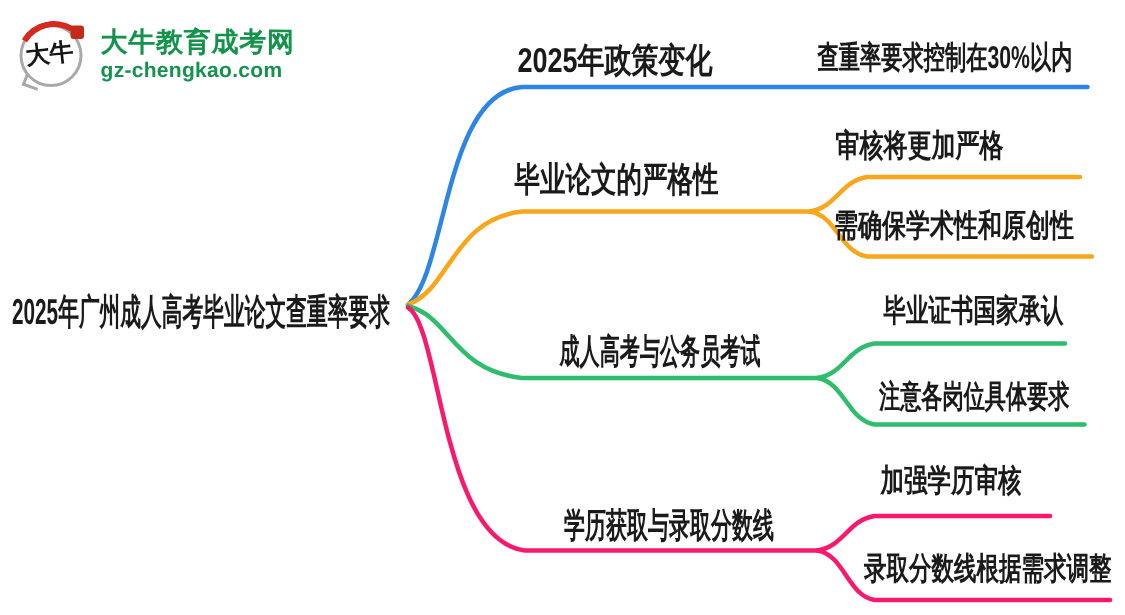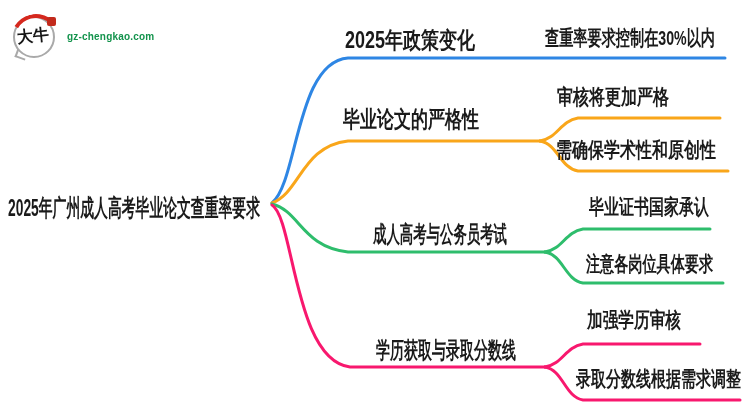--- a/index.html
+++ b/index.html
@@ -14,21 +14,21 @@
           border-radius:50%;background:#fff;}
   .bubble-tail{position:absolute;left:4px;bottom:1px;width:9px;height:9px;background:#fff;
           border-left:2px solid #a9a9a9;border-bottom:2px solid #a9a9a9;transform:rotate(20deg);}
   .bubble-arc{position:absolute;left:-1px;top:2px;width:42px;height:42px;border-radius:50%;
           border:4px solid transparent;border-top-color:#d5281e;transform:rotate(-14deg);}
   .bubble-chars{position:absolute;left:1px;top:4px;width:40px;height:40px;display:flex;
           align-items:center;justify-content:center;font-size:16px;font-weight:bold;color:#151515;
           font-family:"Liberation Serif",serif;transform:rotate(-6deg);}
   .bubble-seal{position:absolute;right:2px;top:5px;width:9px;height:9px;background:#c22a1c;border-radius:2px;}
   .logo-name{font-size:18px;font-weight:800;color:#13934c;letter-spacing:0.5px;line-height:1.15;}
-  .logo-domain{font-size:10px;font-weight:700;color:#13934c;letter-spacing:0.2px;}
+  .logo-domain{font-size:14px;font-weight:700;color:#13934c;letter-spacing:0.2px;}
   
   svg{position:absolute;left:0;top:0;}
   path.limb{fill:none;stroke-width:3;stroke-linecap:round;stroke-linejoin:round;}
   text.map-label{fill:#1a1a1a;font-family:"Liberation Sans",sans-serif;font-weight:600;}
   text.root{font-size:24px;}
   text.branch{font-size:23px;}
   text.leaf{font-size:21px;}
 </style>
 </head>
 <body>
@@ -37,20 +37,21 @@
 
   <div class="logo">
     <div class="logo-mark">
       <div class="bubble-tail"></div>
       <div class="bubble"></div>
       <div class="bubble-arc"></div>
       <div class="bubble-chars">大牛</div>
       <div class="bubble-seal"></div>
     </div>
     <div>
+      <div class="logo-name">大牛教育成考网</div>
       <div class="logo-domain">gz-chengkao.com</div>
     </div>
   </div>
 
   <svg width="750" height="410" viewBox="0 0 750 410">
 
     <path class="limb" d="M272,203 C298,182 296,62 348,58 L725,58" stroke="#2E86E4"></path>
 
     <path class="limb" d="M272,203 C300,193 302,146 348,141 L540,141" stroke="#F9A61A"></path>
     <path class="limb" d="M540,141 C558,138 560,121 578,118 L720,118" stroke="#F9A61A"></path>

